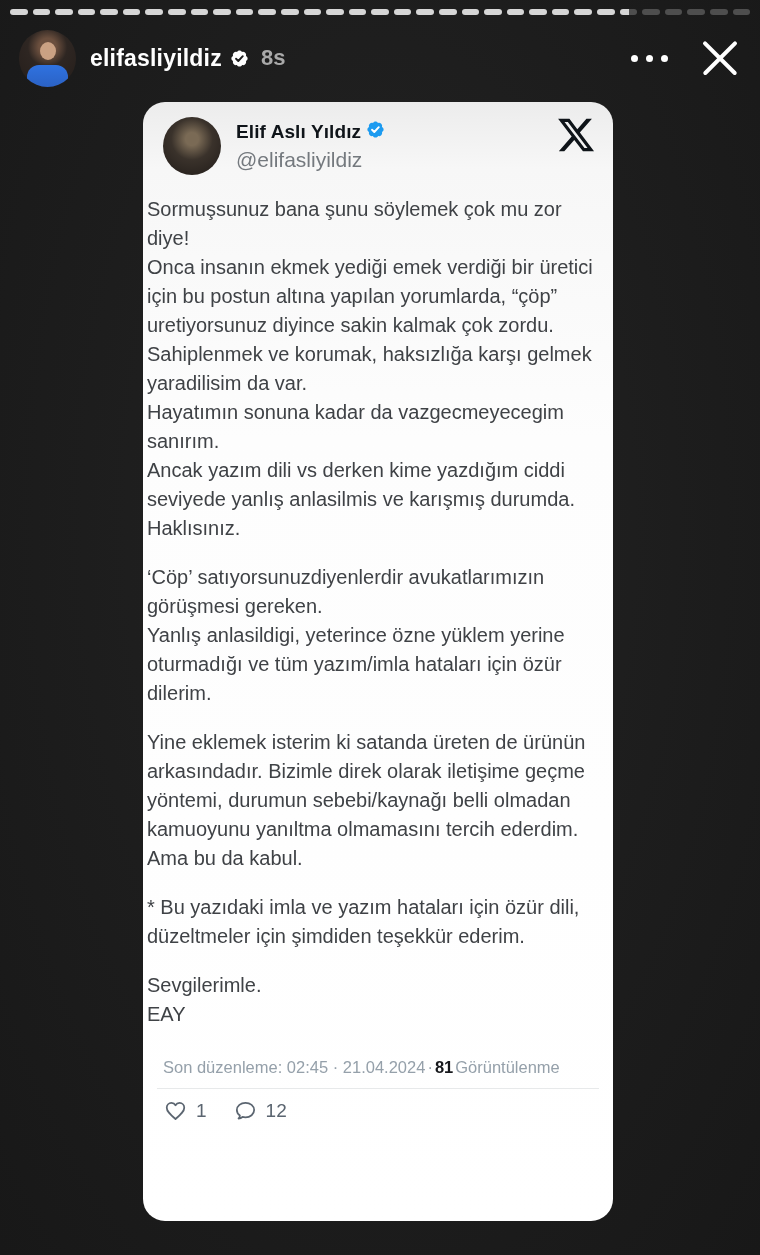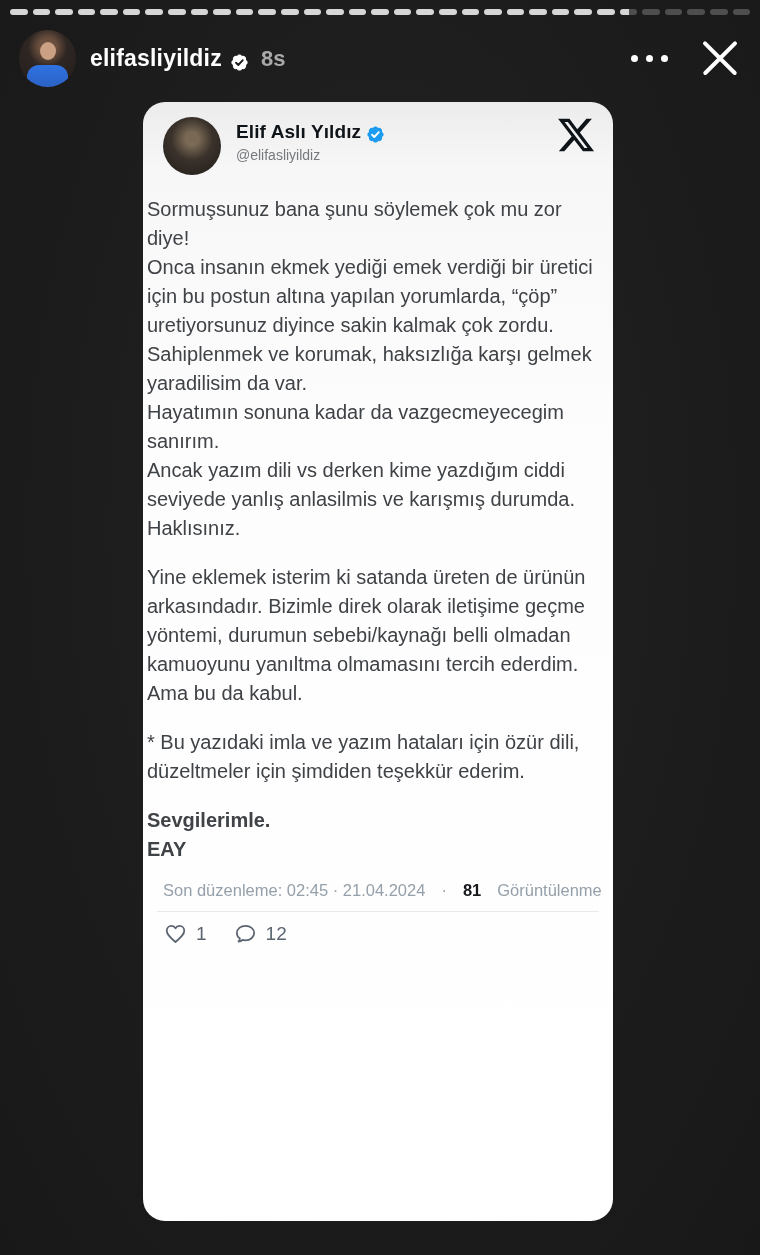--- a/index.html
+++ b/index.html
@@ -15,46 +15,46 @@
   .progress .seg.on{background:#d6d6d6;}
   .progress .seg.half{background:linear-gradient(to right,#d6d6d6 0 55%,#4e4e4e 55% 100%);}
   
   .s-header{position:absolute;left:0;right:0;top:26px;height:64px;display:flex;align-items:center;}
   .s-avatar{width:57px;height:57px;border-radius:50%;margin-left:19px;flex:0 0 auto;overflow:hidden;
     background:radial-gradient(circle at 50% 30%,#6b4f3e 0 18%,#2e2622 40%,#241d1a 100%);position:relative;}
   .s-avatar::after{content:"";position:absolute;left:8px;right:8px;bottom:-4px;height:26px;border-radius:12px 12px 0 0;
     background:linear-gradient(#2f72e0,#2a5fc0);}
   .s-avatar::before{content:"";position:absolute;left:50%;top:12px;width:16px;height:18px;margin-left:-8px;border-radius:50%;
     background:#caa183;z-index:2;}
-  .s-user{display:flex;align-items:flex-end;gap:8px;margin-left:14px;}
+  .s-user{display:flex;align-items:center;gap:8px;margin-left:14px;}
   .s-username{color:#ffffff;font-weight:bold;font-size:23px;letter-spacing:.2px;}
   .badge{display:inline-flex;align-items:center;justify-content:center;}
   .s-time{color:#a9a9a9;font-size:22px;margin-left:4px;font-weight:bold;}
   .s-actions{margin-left:auto;display:flex;align-items:center;gap:26px;margin-right:18px;}
   .dots{display:flex;gap:8px;padding:10px 4px;cursor:pointer;}
   .dots i{width:7px;height:7px;border-radius:50%;background:#fff;display:block;}
   .close-x{width:44px;height:44px;position:relative;cursor:pointer;}
   .close-x::before,.close-x::after{content:"";position:absolute;left:50%;top:50%;width:46px;height:3.6px;border-radius:2px;background:#fff;}
   .close-x::before{transform:translate(-50%,-50%) rotate(45deg);}
   .close-x::after{transform:translate(-50%,-50%) rotate(-45deg);}
   
   .card{position:absolute;left:143px;top:102px;width:470px;height:1119px;border-radius:22px;overflow:hidden;
     background:linear-gradient(180deg,#ececec 0%,#f7f7f7 6%,#fdfdfd 30%,#ffffff 100%);}
   .t-header{position:relative;padding:15px 18px 0 20px;display:flex;}
   .t-avatar{width:58px;height:58px;border-radius:50%;flex:0 0 auto;overflow:hidden;
     background:radial-gradient(circle at 50% 38%,#7a6a55 0 14%,#3a322b 45%,#201b18 100%);}
   .t-id{margin-left:15px;padding-top:3px;line-height:1.25;}
-  .t-name-row{display:flex;align-items:flex-end;gap:5px;}
+  .t-name-row{display:flex;align-items:flex-start;gap:5px;}
   .t-name{font-size:19px;font-weight:bold;color:#0f1419;letter-spacing:.1px;}
-  .t-handle{font-size:14px;color:#74797e;margin-top:3px;}
+  .t-handle{font-size:21px;color:#74797e;margin-top:3px;}
   .x-logo{position:absolute;top:13px;right:17px;width:40px;height:40px;}
   .t-body{padding:20px 18px 0 4px;font-size:20px;line-height:29px;color:#3f4246;}
   .t-body p{margin:0 0 20px 0;white-space:pre-line;}
-  .t-body p:last-child{margin-bottom:4px;font-weight:bold;}
-  .t-meta{padding:13px 18px 0 20px;font-size:16.5px;color:#95a0aa;display:flex;align-items:baseline;gap:16px;white-space:nowrap;}
+  .t-body p:last-child{margin-bottom:16px;}
+  .t-meta{padding:13px 18px 0 20px;font-size:16.5px;color:#95a0aa;display:flex;align-items:baseline;gap:2px;white-space:nowrap;}
   .t-meta .views{color:#16181c;font-weight:bold;}
   .t-divider{height:1px;background:#e7e9ea;margin:11px 14px 0 14px;}
   .t-stats{display:flex;align-items:center;gap:10px;padding:9px 18px 0 20px;color:#5b6570;font-size:19px;}
   .stat{display:flex;align-items:center;gap:8px;}
   .stat + .stat{margin-left:16px;}
   .stat svg{display:block;}
 </style>
 </head>
 <body>
 
@@ -136,20 +136,22 @@
     </svg>
   </div>
 
   <div class="t-body">
     <p>Sormuşsunuz bana şunu söylemek çok mu zor diye!
 Onca insanın ekmek yediği emek verdiği bir üretici için bu postun altına yapılan yorumlarda, “çöp” uretiyorsunuz diyince sakin kalmak çok zordu.
 Sahiplenmek ve korumak, haksızlığa karşı gelmek yaradilisim da var.
 Hayatımın sonuna kadar da vazgecmeyecegim sanırım.
 Ancak yazım dili vs derken kime yazdığım ciddi seviyede yanlış anlasilmis ve karışmış durumda.
 Haklısınız.</p>
+    <p>‘Cöp’ satıyorsunuzdiyenlerdir avukatlarımızın görüşmesi gereken.
+Yanlış anlasildigi, yeterince özne yüklem yerine oturmadığı ve tüm yazım/imla hataları için özür dilerim.</p>
     <p>Yine eklemek isterim ki satanda üreten de ürünün arkasındadır. Bizimle direk olarak iletişime geçme yöntemi, durumun sebebi/kaynağı belli olmadan kamuoyunu yanıltma olmamasını tercih ederdim. Ama bu da kabul.</p>
     <p>* Bu yazıdaki imla ve yazım hataları için özür dili, düzeltmeler için şimdiden teşekkür ederim.</p>
     <p>Sevgilerimle.
 EAY</p>
   </div>
 
   <div class="t-meta">
     <span>Son düzenleme: 02:45 · 21.04.2024</span>
     <span>·</span>
     <span class="views">81</span>

